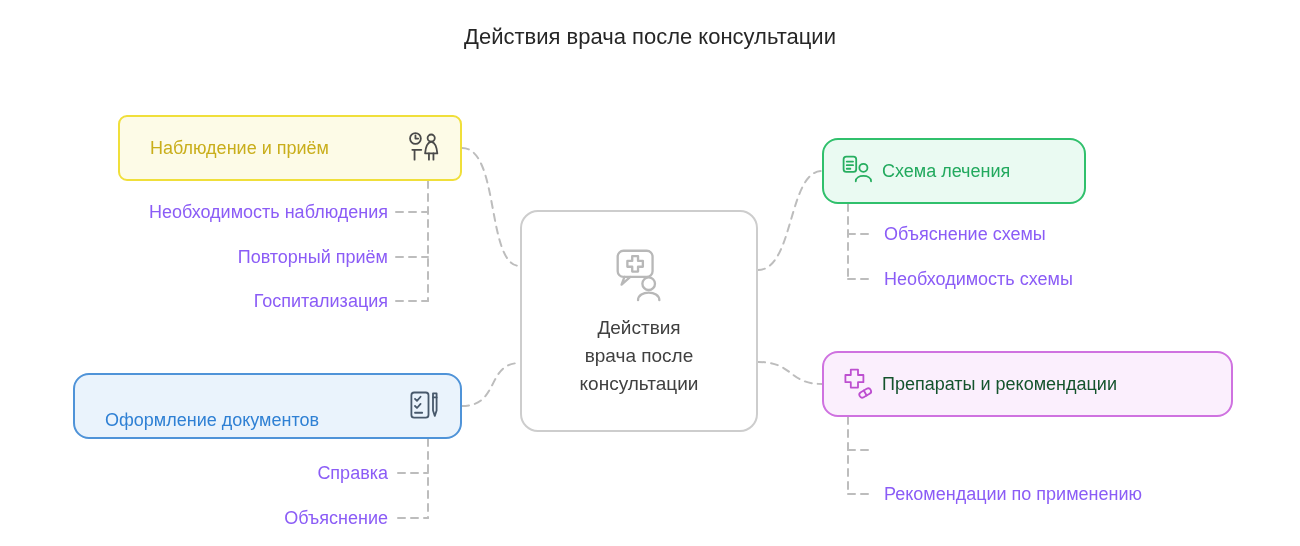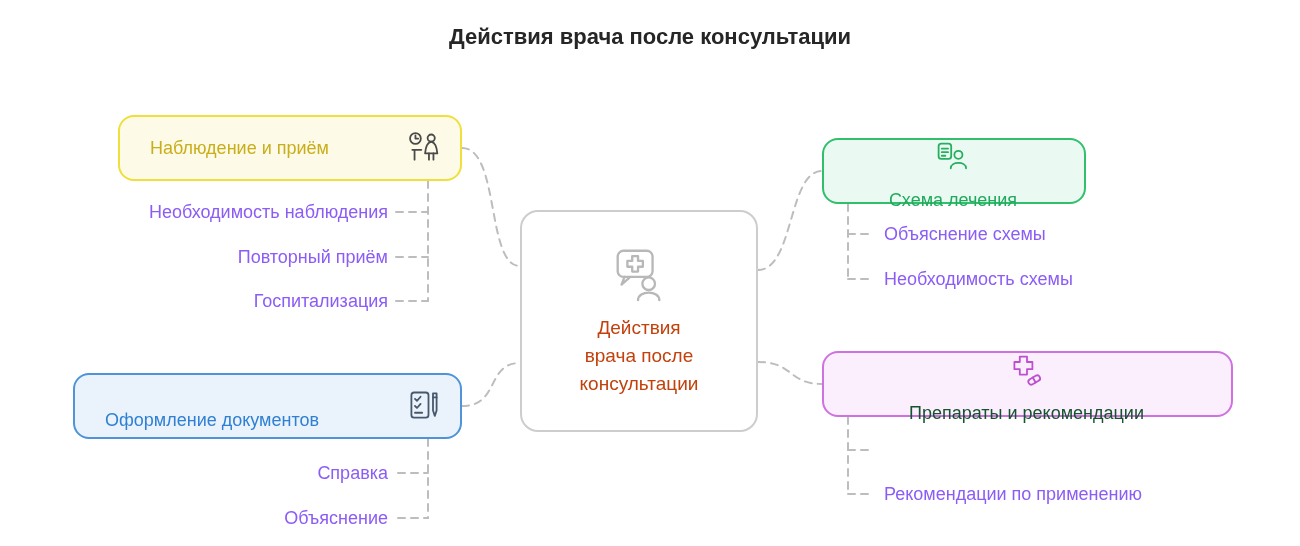--- a/index.html
+++ b/index.html
@@ -14,21 +14,21 @@
   }
 
   .title {
     position: absolute;
     left: 0; top: 22px;
     width: 100%;
     margin: 0;
     text-align: center;
     font-size: 22px;
     line-height: 30px;
-    font-weight: 700;
+    font-weight: 400;
     color: #262626;
   }
 
   .connectors {
     position: absolute;
     left: 0; top: 0;
     z-index: 1;
     pointer-events: none;
   }
   .connectors path {
@@ -51,43 +51,43 @@
     display: flex;
     flex-direction: column;
     align-items: center;
     justify-content: center;
     gap: 8px;
   }
   .center-text {
     text-align: center;
     font-size: 19px;
     line-height: 28px;
-    color: #c2410c;
+    color: #404040;
   }
 
   .branch {
     position: absolute;
     height: 66px;
     box-sizing: border-box;
     border-radius: 16px;
     border-width: 2px;
     border-style: solid;
     display: flex;
     align-items: center;
     z-index: 2;
   }
   .branch .label {
     font-size: 18px;
     font-weight: 500;
     white-space: nowrap;
   }
   .branch-left  { justify-content: space-between; padding: 0 18px 0 30px; }
-  .branch-right { justify-content: flex-start; gap: 14px; padding: 0 18px 0 16px; flex-direction: column; }
-
-  #branch-observation { left: 118px; top: 115px; width: 344px; background: #fdfbe7; border-color: #f0df3a; }
+  .branch-right { justify-content: flex-start; gap: 6px; padding: 0 18px 0 16px; }
+
+  #branch-observation { left: 118px; top: 115px; width: 344px; background: #fdfbe7; border-color: #f0df3a; border-radius: 9px; }
   #branch-observation .label { color: #c9ae1b; }
 
   #branch-documents { left: 73px; top: 373px; width: 389px; background: #eaf3fc; border-color: #4f93d8; }
   #branch-documents .label { color: #2f80d4; margin-top: 28px; }
 
   #branch-treatment { left: 822px; top: 138px; width: 264px; background: #eafaf2; border-color: #30c06c; }
   #branch-treatment .label { color: #22a95e; }
 
   #branch-medications { left: 822px; top: 351px; width: 411px; background: #fbeffd; border-color: #cf72e0; }
   #branch-medications .label { color: #14532d; }

